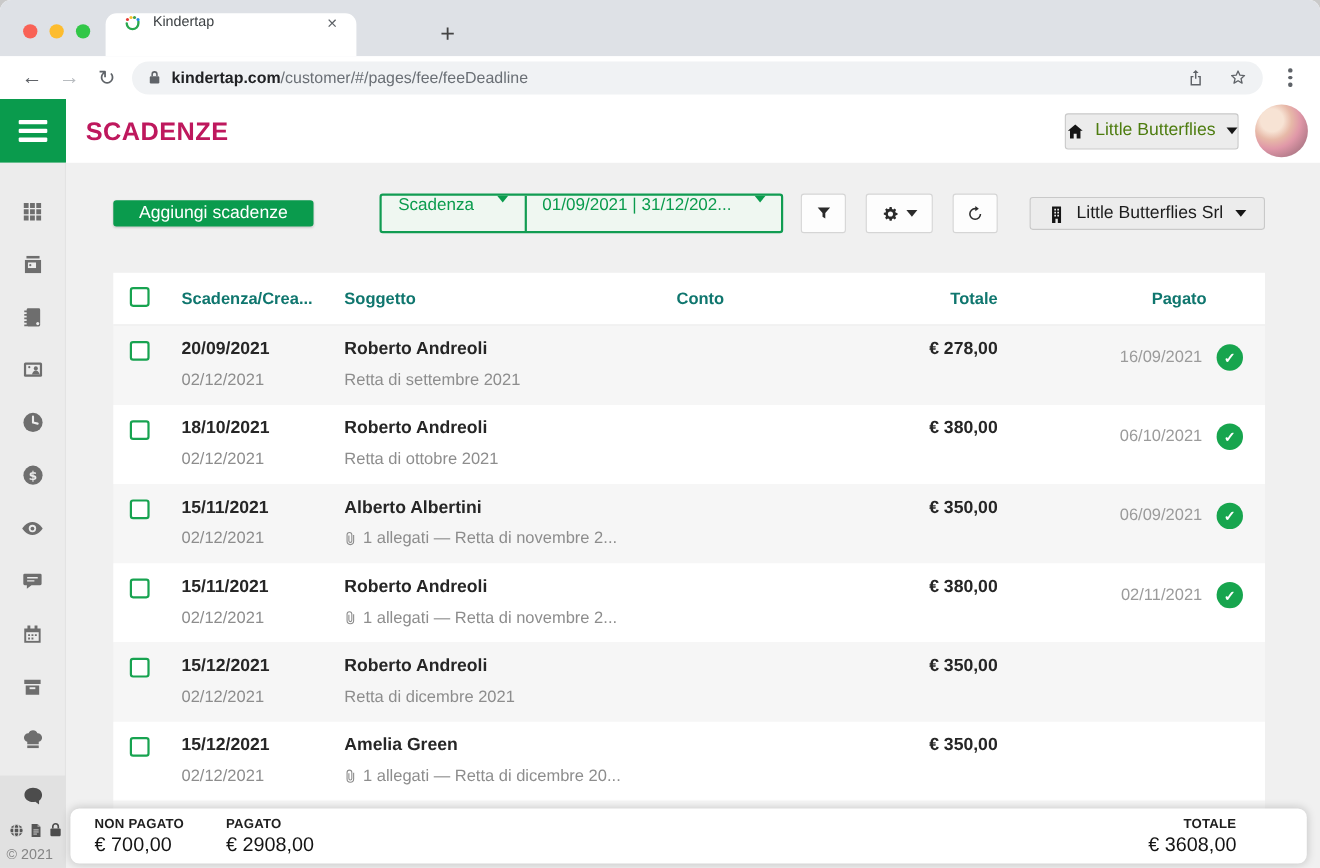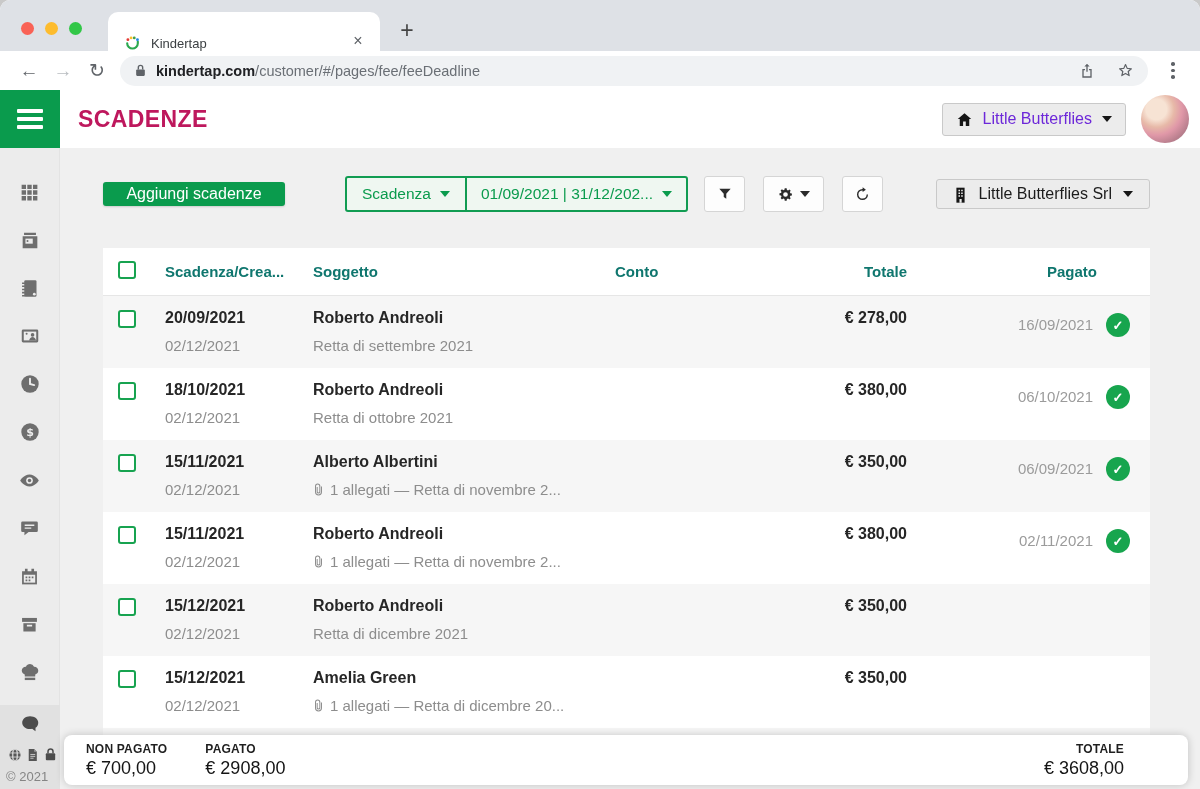--- a/index.html
+++ b/index.html
@@ -5,22 +5,22 @@
   * { margin:0; padding:0; box-sizing:border-box; }
   html,body { background:#c9c9c9; }
   .window{ width:1200px; height:789px; position:relative; font-family:"Liberation Sans",sans-serif;
            border-radius:10px 10px 0 0; overflow:hidden; background:#fff; }
 
   
   .tabstrip{ height:51px; background:#dee1e6; position:relative; }
   .lights{ position:absolute; left:21px; top:22px; display:flex; gap:11px; }
   .light{ width:13px; height:13px; border-radius:50%; }
   .light.red{ background:#f96256; } .light.yellow{ background:#fdbc2e; } .light.green{ background:#32c748; }
-  .tab{ position:absolute; left:108px; top:12px; width:272px; height:39px; background:#fff;
-        border-radius:10px 10px 0 0; display:flex; align-items:flex-end; padding:0 12px 0 16px; }
+  .tab{ position:absolute; left:96px; top:12px; width:228px; height:39px; background:#fff;
+        border-radius:10px 10px 0 0; display:flex; align-items:flex-start; padding:0 12px 0 16px; }
   .tab-title{ font-size:13px; color:#3c4043; margin-left:10px; flex:1; }
   .tab-close{ color:#5f6368; font-size:16px; width:20px; height:20px; display:flex; align-items:center; justify-content:center; }
   .newtab{ position:absolute; left:392px; top:15px; width:30px; height:30px; color:#444; font-size:23px;
            font-weight:300; display:flex; align-items:center; justify-content:center; }
   .navbar{ height:39px; background:#fff; display:flex; align-items:center; padding:0 12px; }
   .nav-ic{ width:34px; height:30px; display:flex; align-items:center; justify-content:center;
            color:#5f6368; font-size:19px; }
   .nav-ic.disabled{ color:#b8bcc0; }
   .omnibox{ flex:1; height:30px; background:#f0f2f4; border-radius:15px; display:flex; align-items:center;
             padding:0 14px; margin:0 10px 0 6px; }
@@ -31,21 +31,21 @@
   .menu-dots i{ width:3.5px; height:3.5px; background:#5f6368; border-radius:50%; }
 
   
   .app-header{ height:58px; display:flex; align-items:center; background:#fff; }
   .menu-sq{ width:60px; height:58px; background:#0a9b4d; display:flex; flex-direction:column;
             align-items:center; justify-content:center; gap:4.5px; flex:none; }
   .menu-sq i{ width:26px; height:3.5px; background:#fff; border-radius:1px; }
   .page-title{ font-size:23px; font-weight:bold; color:#be185d; letter-spacing:.4px; margin-left:18px; }
   .header-right{ margin-left:auto; display:flex; align-items:center; gap:15px; margin-right:11px; }
   .loc-btn{ height:33px; background:#ececec; border:1px solid #c9c9c9; border-radius:3px; display:flex;
-            align-items:center; padding:0 13px; font-size:16px; color:#6d28d9; gap:10px; }
+            align-items:center; padding:0 0; font-size:16px; color:#4d7c0f; gap:10px; }
   .avatar{ width:48px; height:48px; border-radius:50%;
            background: radial-gradient(circle at 32% 30%, #f7e3d4 0 22%, #e7b9a8 38%, #e098a8 55%, #b97f8e 75%, #8f6d74 100%); }
 
   .caret{ width:0; height:0; border-left:5px solid transparent; border-right:5px solid transparent;
           border-top:6px solid currentColor; display:inline-block; }
 
   
   .app-body{ position:relative; height:641px; background:#f0f0f0; overflow:hidden; }
   .sidebar{ position:absolute; left:0; top:0; bottom:0; width:60px; background:#ececec; border-right:1px solid #e3e3e3; }
   .side-items{ list-style:none; padding-top:20px; }
@@ -57,21 +57,21 @@
   .side-copy{ position:absolute; left:6px; bottom:5px; font-size:13px; color:#858585; }
 
   .main-area{ position:absolute; left:60px; top:0; right:0; bottom:0; }
 
   
   .toolbar{ position:absolute; left:43px; top:28px; width:1047px; height:36px; display:flex; align-items:center; }
   .btn-add{ width:182px; height:24px; background:#0a9b4d; color:#fff; font-size:16px; border-radius:3px;
             display:flex; align-items:center; justify-content:center; box-shadow:0 1px 2px rgba(0,0,0,.15); }
   .seg{ margin-left:60px; height:36px; border:2px solid #119c52; border-radius:3px; background:#eff7f1;
         display:flex; align-items:stretch; color:#0a9b4d; font-size:15.5px; }
-  .seg > div{ display:flex; align-items:center; gap:9px; }
+  .seg > div{ display:flex; gap:21px; }
   .seg-a{ padding:0 15px; } .seg-b{ padding:0 14px; }
   .seg-div{ width:2px; background:#119c52; }
   .icon-btn{ width:41px; height:36px; background:#fdfdfd; border:1px solid #d5d5d5; border-radius:3px;
              display:flex; align-items:center; justify-content:center; gap:6px; color:#333; }
   .icon-btn.first{ margin-left:16px; } .icon-btn{ margin-left:18px; }
   .icon-btn.wide{ width:61px; }
   .btn-company{ margin-left:auto; height:30px; background:#ececec; border:1px solid #c9c9c9; border-radius:3px;
                 display:flex; align-items:center; gap:11px; padding:0 16px; font-size:16px; color:#1c1c1c; }
 
   

